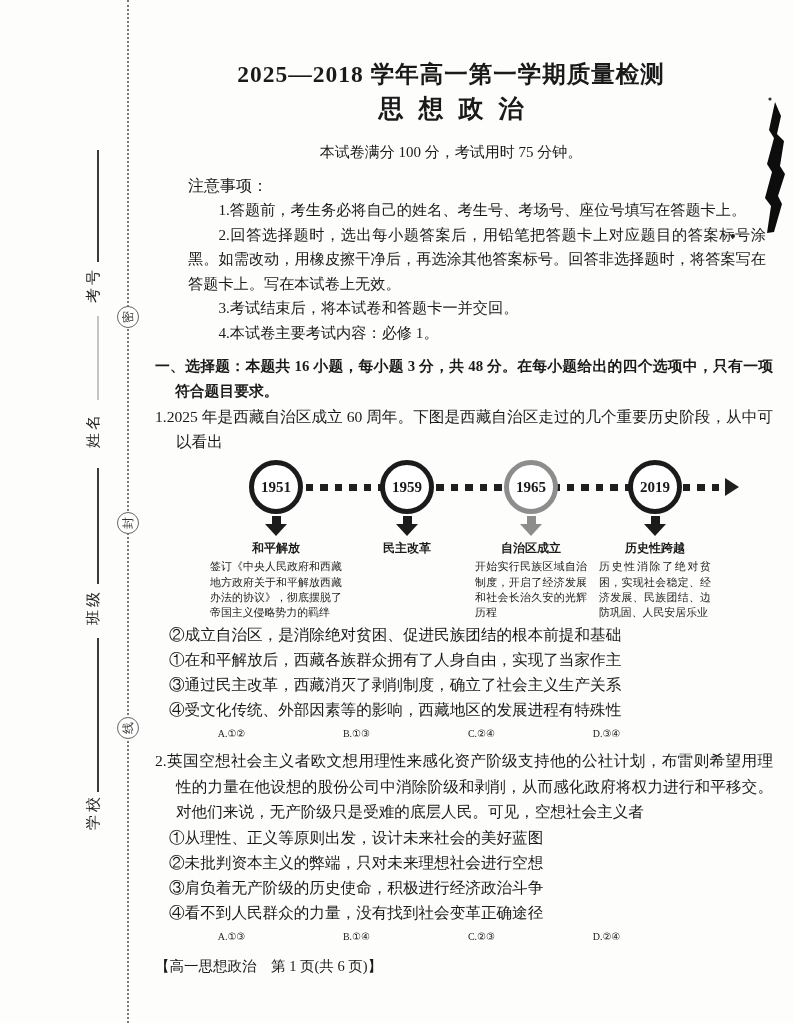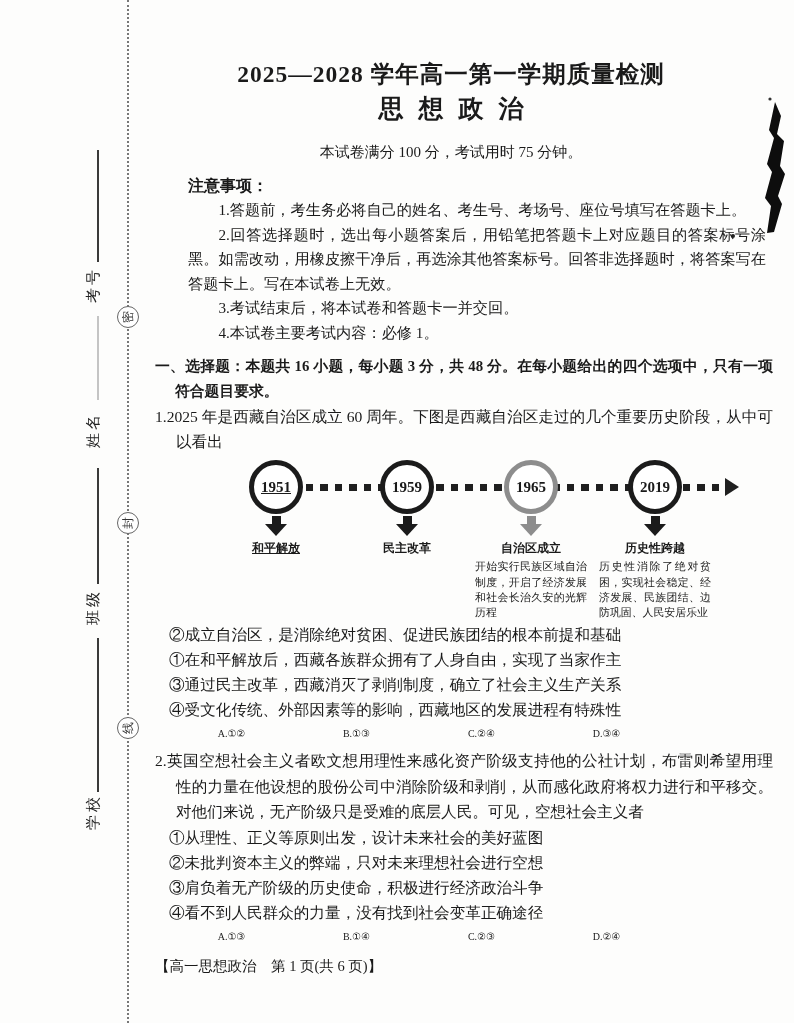--- a/index.html
+++ b/index.html
@@ -30,21 +30,21 @@
   
   .ink-blob { position:absolute; left:757px; top:96px; z-index:3; }
   .ink-dot { position:absolute; left:731px; top:234px; width:4px; height:4px; background:#222; border-radius:50%; }
   
   .content { position:absolute; left:155px; width:618px; top:0; }
   .head-wrap { width:592px; text-align:center; }
   .page-title { padding-top:58px; font-size:23.5px; font-weight:bold; letter-spacing:1px; }
   .page-subject { margin-top:2px; font-size:25px; font-weight:bold; letter-spacing:15px; padding-left:15px; }
   .exam-info { margin-top:18px; font-size:15px; }
   .notice { margin-left:33px; margin-top:12px; width:578px; }
-  .notice-heading { font-size:16px; font-weight:bold; line-height:24px; }
+  .notice-heading { font-size:16px; font-weight:normal; line-height:24px; }
   .notice-item { font-size:15.2px; line-height:24.6px; text-indent:2em; text-align:justify; }
   .section-heading {
     margin-top:8px; font-size:14.8px; font-weight:bold; line-height:25px;
     padding-left:20px; text-indent:-20px; text-align:justify;
   }
   .stem { font-size:15.6px; line-height:25.4px; padding-left:21px; text-indent:-21px; text-align:justify; }
   .statement { font-size:15.6px; line-height:25px; padding-left:14px; }
   .options { display:flex; padding-left:14px; font-size:10px; line-height:24px;text-align:center; }
   .options span { width:125px; }
   
@@ -52,21 +52,21 @@
   .tl-dots {
     position:absolute; left:122px; top:24px; width:448px; height:7px; z-index:0;
     background:repeating-linear-gradient(90deg,#1f1f1f 0 7px,transparent 7px 14.5px);
   }
   .tl-arrowhead {
     position:absolute; left:570px; top:18px; width:0; height:0; z-index:0;
     border-left:14px solid #1f1f1f; border-top:9px solid transparent; border-bottom:9px solid transparent;
   }
   .tl-items { display:flex; margin-left:52px; }
   .tl-col { width:124px; text-align:center; }
-  .tl-col.first { width:138px;text-decoration:underline; }
+  .tl-col.first { width:138px; }
   .tl-circle {
     position:relative; z-index:1; width:54px; height:54px; margin:0 auto;
     border:5px solid #1b1b1b; border-radius:50%; background:#fff;
     font-size:15px; font-weight:bold; line-height:44px; text-align:center;
   }
   .tl-down { margin:2px auto 0; width:22px; }
   .arrow-stem { width:9px; height:8px; background:#1b1b1b; margin:0 auto; }
   .arrow-head { width:0; height:0; margin:0 auto; border-left:11px solid transparent; border-right:11px solid transparent; border-top:12px solid #1b1b1b; }
   .tl-col.gray .tl-circle { border-color:#8d8d8d; }
   .tl-col.gray .arrow-stem { background:#8d8d8d; }
@@ -103,21 +103,21 @@
 <div class="ink-blob">
   <svg width="34" height="150" viewBox="0 0 34 150">
     <path d="M18 6 L24 20 L20 38 L27 45 L23 70 L28 78 L21 100 L25 108 L17 136 L10 137 L14 110 L8 102 L15 76 L10 68 L17 42 L12 34 Z" fill="#0d0d0d"></path>
     <circle cx="13" cy="3" r="1.6" fill="#333"></circle>
   </svg>
 </div>
 <div class="ink-dot"></div>
 
 <div class="content">
   <div class="head-wrap">
-    <h1 class="page-title">2025—2028 学年高一第一学期质量检测</h1>
+    <h1 class="page-title">2025—2018 学年高一第一学期质量检测</h1>
     <h2 class="page-subject">思想政治</h2>
     <p class="exam-info">本试卷满分 100 分，考试用时 75 分钟。</p>
   </div>
 
   <div class="notice">
     <p class="notice-heading">注意事项：</p>
     <p class="notice-item">1.答题前，考生务必将自己的姓名、考生号、考场号、座位号填写在答题卡上。</p>
     <p class="notice-item">2.回答选择题时，选出每小题答案后，用铅笔把答题卡上对应题目的答案标号涂黑。如需改动，用橡皮擦干净后，再选涂其他答案标号。回答非选择题时，将答案写在答题卡上。写在本试卷上无效。</p>
     <p class="notice-item">3.考试结束后，将本试卷和答题卡一并交回。</p>
     <p class="notice-item">4.本试卷主要考试内容：必修 1。</p>
@@ -132,20 +132,21 @@
       <div class="tl-dots"></div>
       <div class="tl-arrowhead"></div>
       <div class="tl-items">
         <div class="tl-col first">
           <div class="tl-circle">1951</div>
           <div class="tl-down">
               <div class="arrow-stem"></div>
               <div class="arrow-head"></div>
             </div>
           <div class="tl-title">和平解放</div>
+          <div class="tl-desc">签订《中央人民政府和西藏地方政府关于和平解放西藏办法的协议》，彻底摆脱了帝国主义侵略势力的羁绊</div>
         </div>
         <div class="tl-col">
           <div class="tl-circle">1959</div>
           <div class="tl-down">
               <div class="arrow-stem"></div>
               <div class="arrow-head"></div>
             </div>
           <div class="tl-title">民主改革</div>
         </div>
         <div class="tl-col gray">

